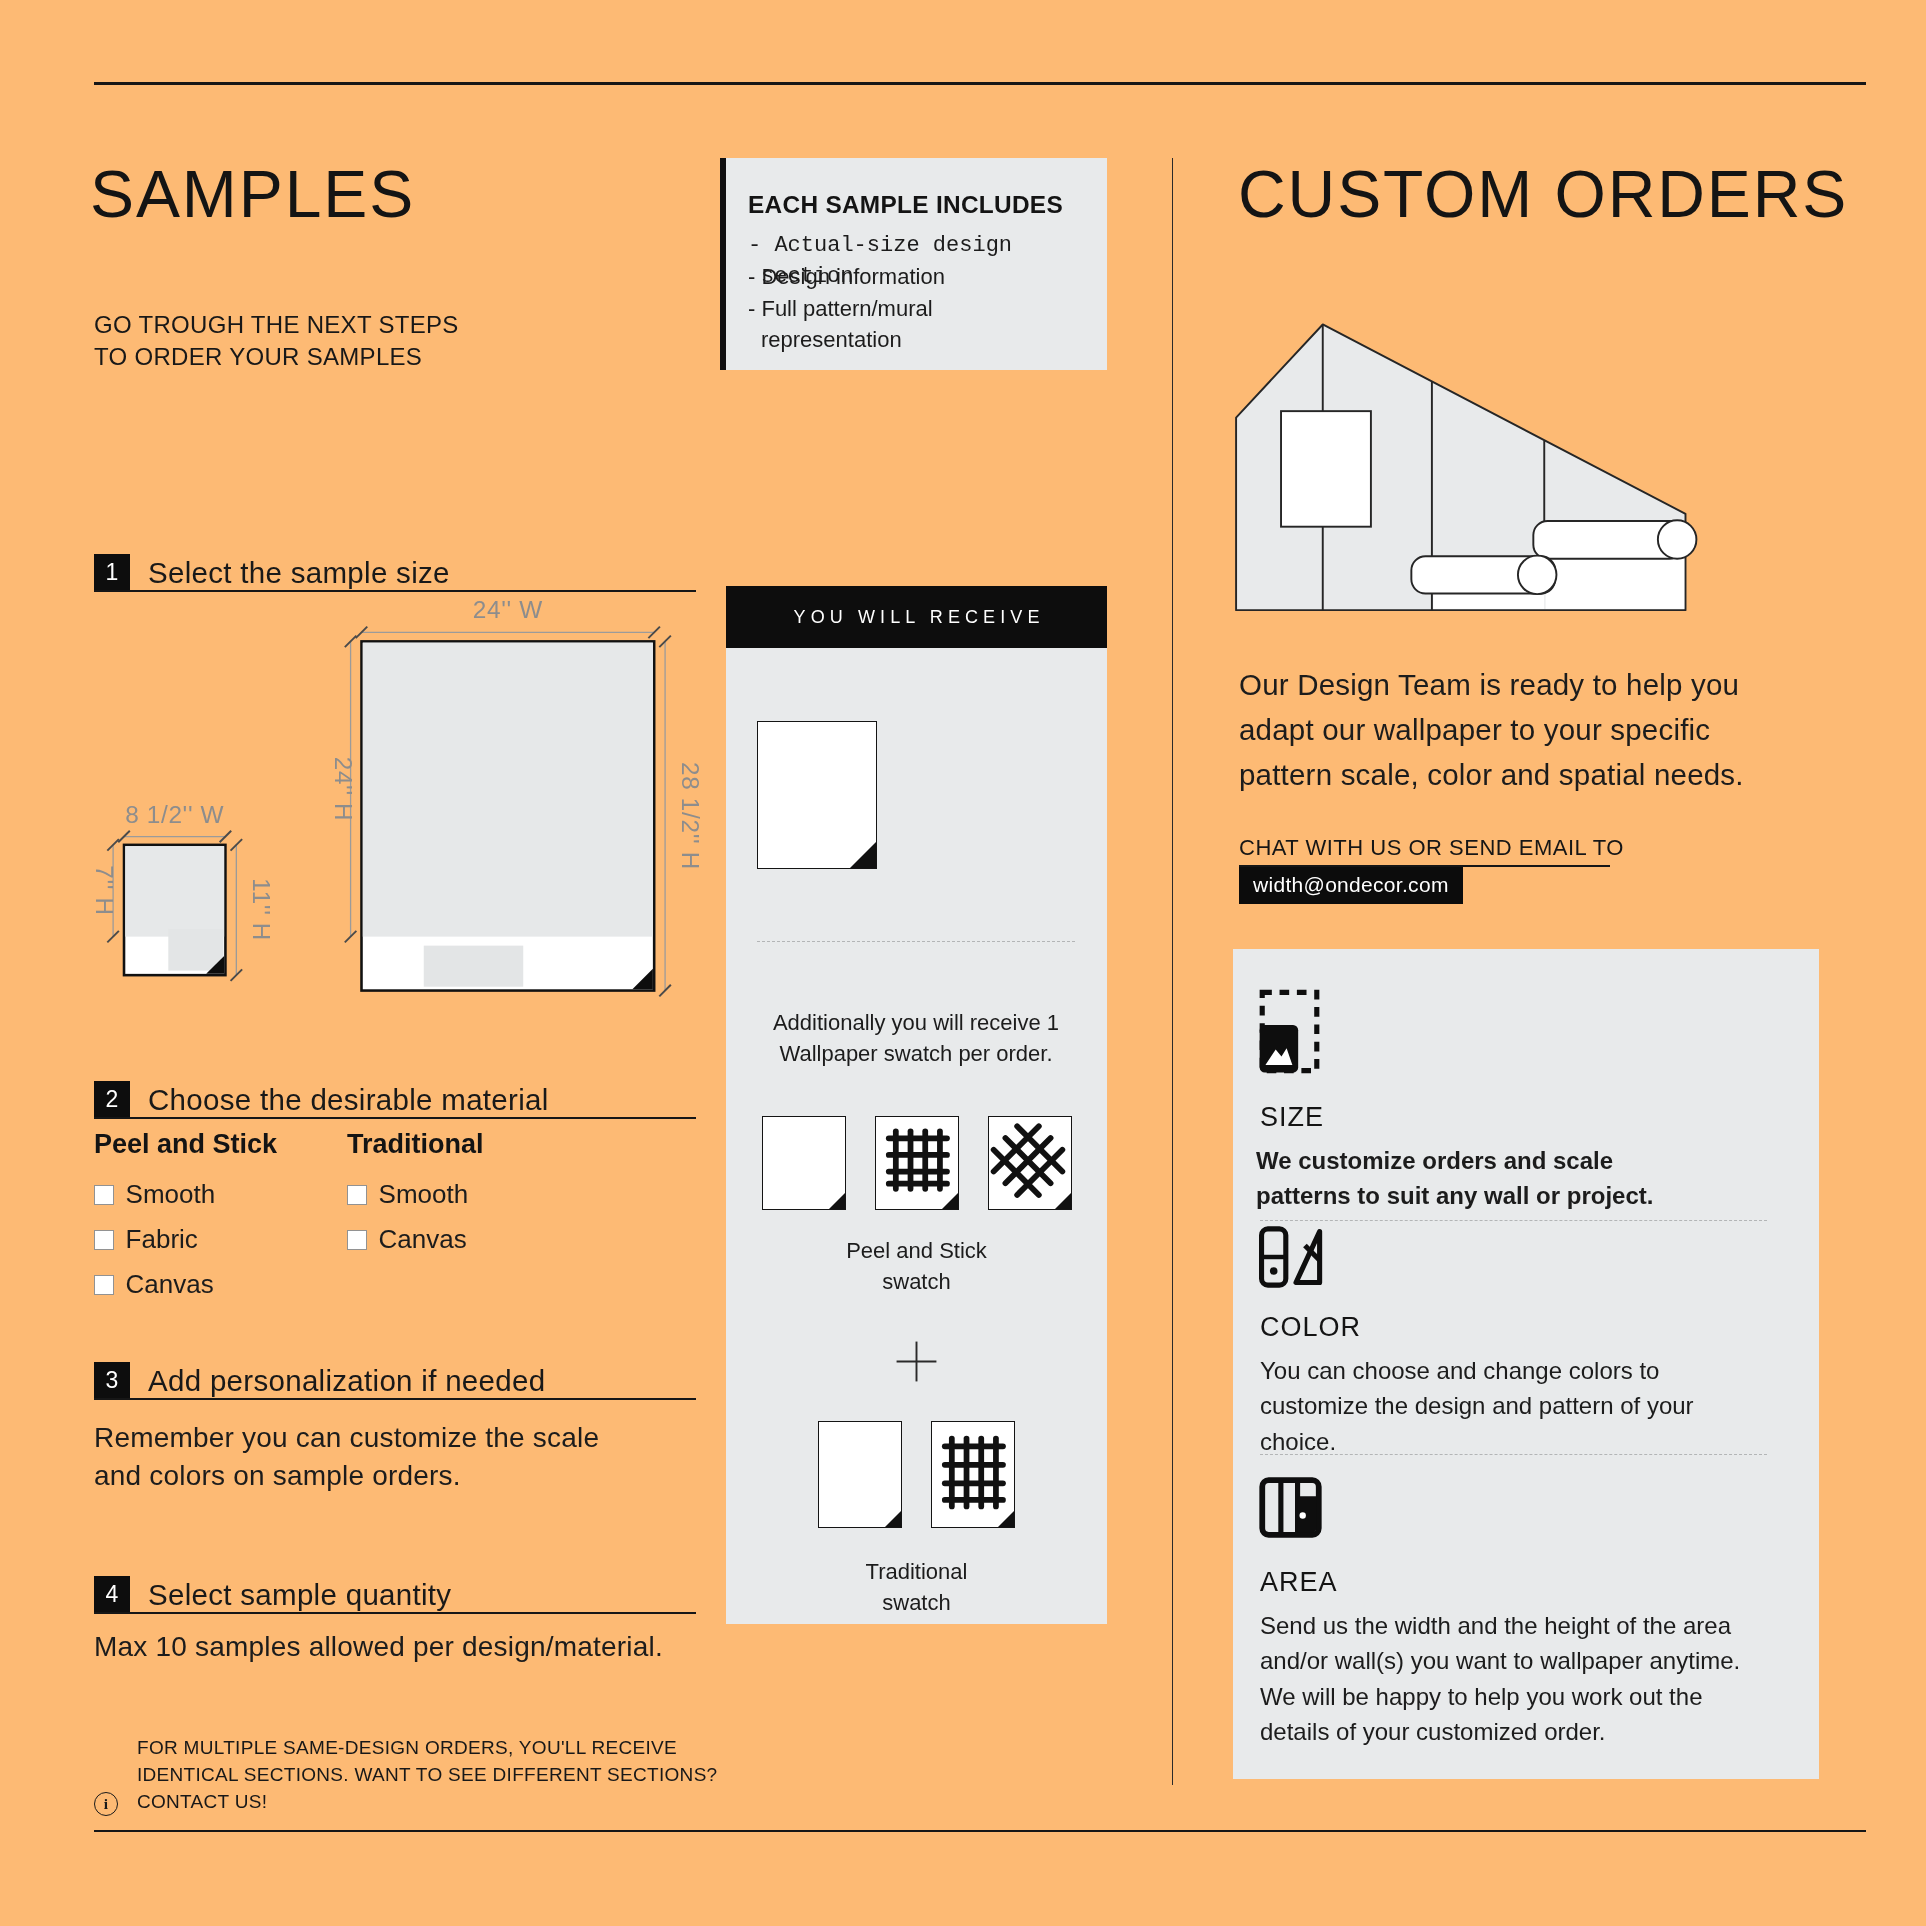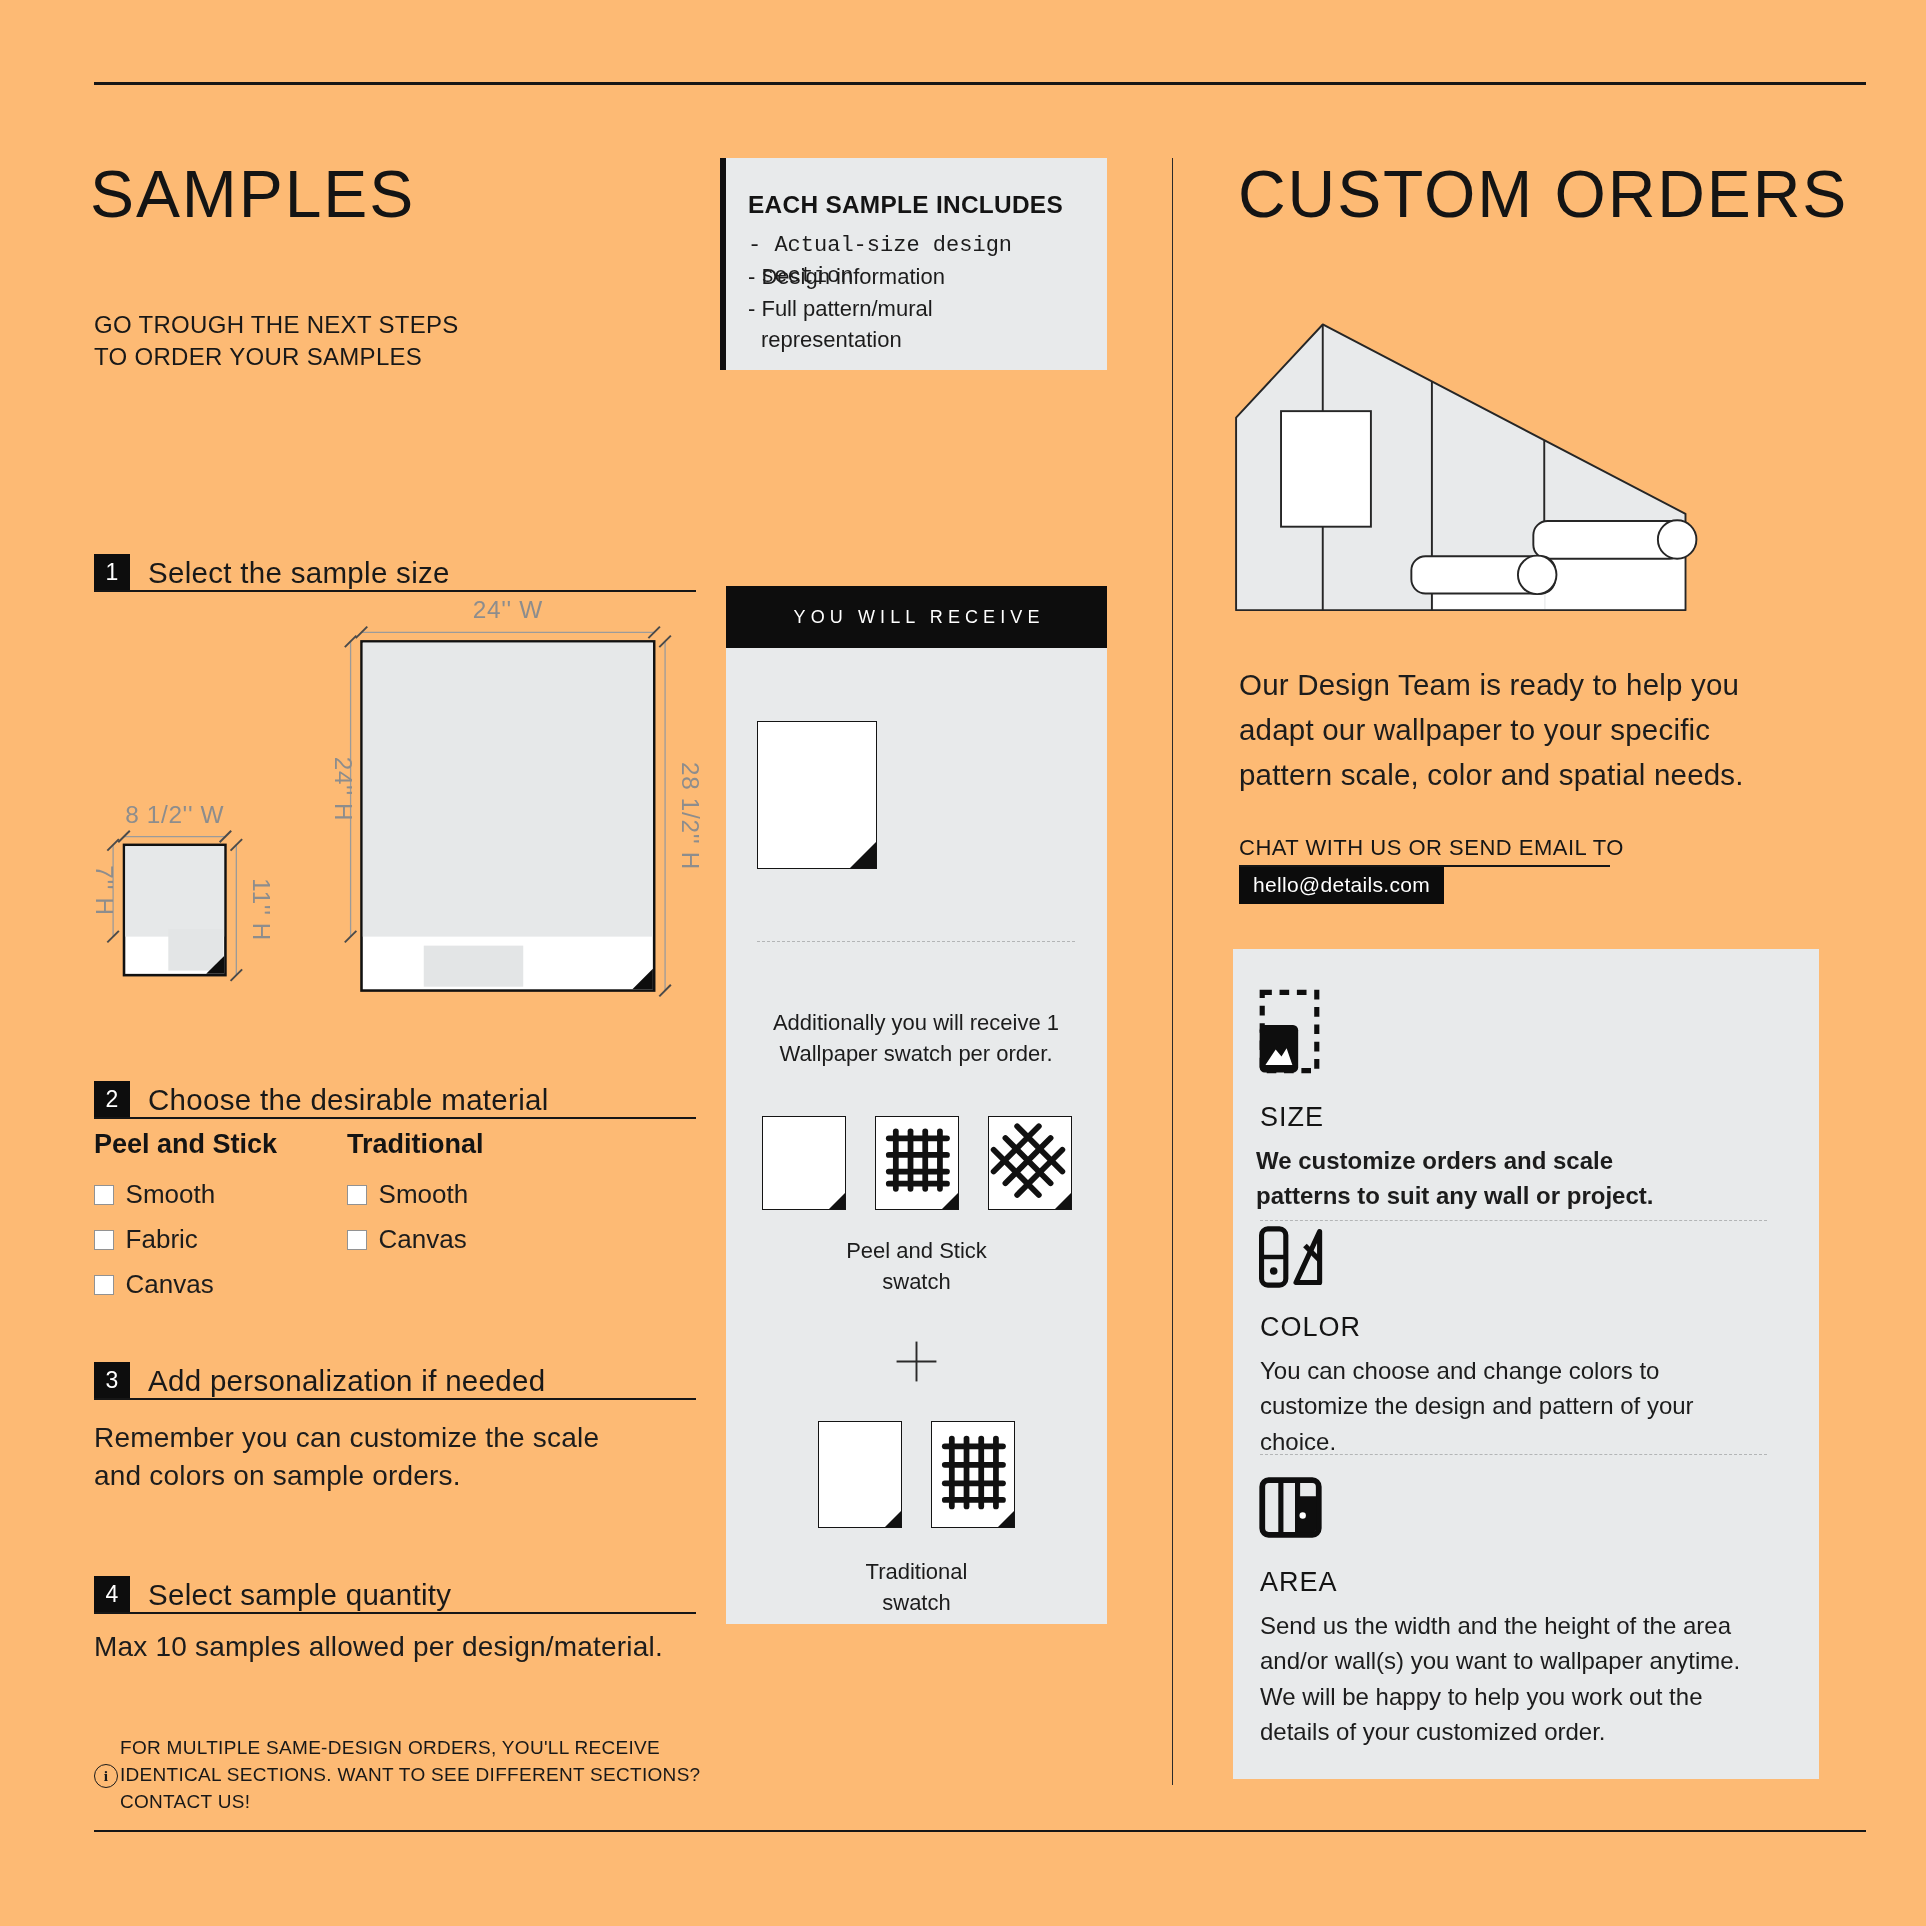--- a/index.html
+++ b/index.html
@@ -19,21 +19,21 @@
   
   .step-header{display:flex;align-items:flex-end;border-bottom:2.6px solid #161616;width:602px;height:40px;}
   .step-badge{width:36px;height:36px;background:#0d0d0d;color:#fff;font-size:23px;display:flex;align-items:center;justify-content:center;flex:none;}
   .step-label{font-size:29.5px;color:#191919;margin-left:18px;line-height:35px;white-space:nowrap;letter-spacing:0.3px;}
   .step-body{font-size:28px;line-height:1.34;color:#1c1c1c;letter-spacing:0.2px;}
   
   .mat-title{font-size:27px;font-weight:600;color:#141414;}
   .mat-item{font-size:26px;color:#1c1c1c;margin-top:14px;display:flex;align-items:center;}
   .checkbox{width:18px;height:18px;border:1.3px solid #929292;background:#fff;display:inline-block;margin-right:11.6px;flex:none;}
   
-  .footnote{display:flex;gap:2px;align-items:center;}
+  .footnote{display:flex;gap:19px;align-items:flex-end;}
   .info-circle{width:22px;height:22px;border:1.9px solid #1a1a1a;border-radius:50%;flex:none;display:flex;align-items:center;justify-content:center;margin-top:1.3px;}
   .info-circle::before{content:"i";font-size:15.4px;font-weight:600;color:#1a1a1a;font-family:"Liberation Serif",serif;}
   .footnote-text{font-size:19px;line-height:1.42;letter-spacing:0.3px;color:#181818;width:616px;}
   
   .mid-bar{background:#0d0d0d;width:381px;height:62px;display:flex;align-items:center;justify-content:center;}
   .mid-bar span{color:#fff;font-size:18px;letter-spacing:5.1px;text-indent:5.1px;}
   .mid-panel{background:#e8eaeb;width:381px;height:976px;}
   .page-icon{width:118px;height:146px;background:#fff;border:1.9px solid #141414;position:relative;}
   .fold::after{content:"";position:absolute;right:0;bottom:0;width:0;height:0;
                border-left:26px solid transparent;border-bottom:26px solid #111;}
@@ -270,21 +270,21 @@
 
     <rect x="298" y="396" width="224" height="58" rx="22" fill="#ffffff" stroke="#262626" stroke-width="3"></rect>
     <circle cx="494" cy="425" r="30" fill="#ffffff" stroke="#262626" stroke-width="3"></circle>
   </svg>
 
   <div class="abs co-paragraph" style="left:1239px;top:663px;">Our Design Team is ready to help you adapt our wallpaper to your specific pattern scale, color and spatial needs.</div>
 
   <div class="abs chat-label" style="left:1239px;top:835px;">CHAT WITH US OR SEND EMAIL TO</div>
   <div class="abs rule" style="left:1239px;top:865px;width:371px;height:1.9px;"></div>
   <div class="abs" style="left:1239px;top:867px;">
-    <span class="email-badge">hello@details.com</span>
+    <span class="email-badge">width@ondecor.com</span>
   </div>
 
   <div class="abs right-panel" style="left:1233px;top:949px;">
 
     <svg style="position:absolute;left:26px;top:40px;" width="61" height="85" viewBox="0 0 95 132">
       <rect x="5" y="5" width="85" height="122" fill="none" stroke="#0e0e0e" stroke-width="8" stroke-dasharray="15 12"></rect>
       <rect x="1" y="56" width="60" height="74" rx="8" fill="#0e0e0e"></rect>
       <polygon points="10,118 26,94 35,105 43,92 52,118" fill="#ffffff"></polygon>
     </svg>
     <div class="rp-heading" style="position:absolute;left:27px;top:153px;">SIZE</div>

